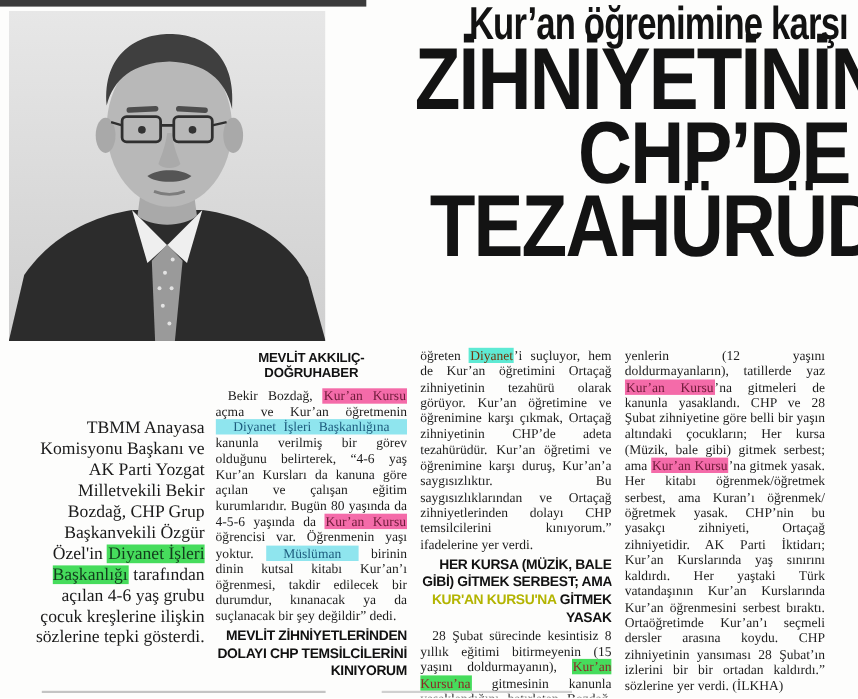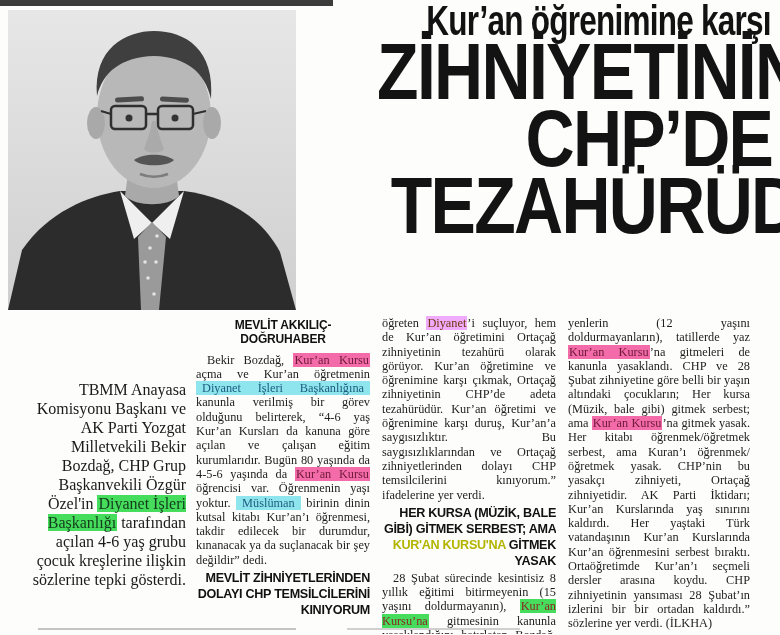--- a/index.html
+++ b/index.html
@@ -47,24 +47,24 @@
     font-family:"Liberation Sans", sans-serif; font-weight:700; font-size:12px;
     letter-spacing:-0.2px; margin:2px 0 6px; color:#111; text-align:center;
   }
   .subhead {
     font-family:"Liberation Sans", sans-serif; font-weight:700; font-size:12.6px;
     line-height:16px; letter-spacing:-0.3px; margin:3px 0 2px; text-align:right; color:#111;
   }
 
   
   .hl-pink       { background:#f46ba9; color:#6d1a38; padding:0 1px; }
-  .hl-cyan       { background:#8fe5ee; color:#1d5c7e; padding:0 6px; }
+  .hl-cyan       { background:#8fe5ee; color:#1d5c7e; padding:0 16px; }
   .hl-green      { background:#46dc5c; color:#8c2727; padding:0 1px; }
   .hl-green-dark { background:#46dc5c; color:#123c1c; padding:0 1px; }
-  .hl-orange     { background:#f0abfc; color:#70360e; padding:0 1px; }
+  .hl-orange     { background:#5eead4; color:#70360e; padding:0 1px; }
   .txt-olive     { color:#b3b400; }
 
   
   .rule { position:absolute; height:2px; background:#c4c4c4; }
   .rule1 { left:38px; top:628px; width:258px; }
   .rule2 { left:347px; top:628px; width:173px; background:#d0d0d0; }
 </style>
 </head>
 <body>
 

